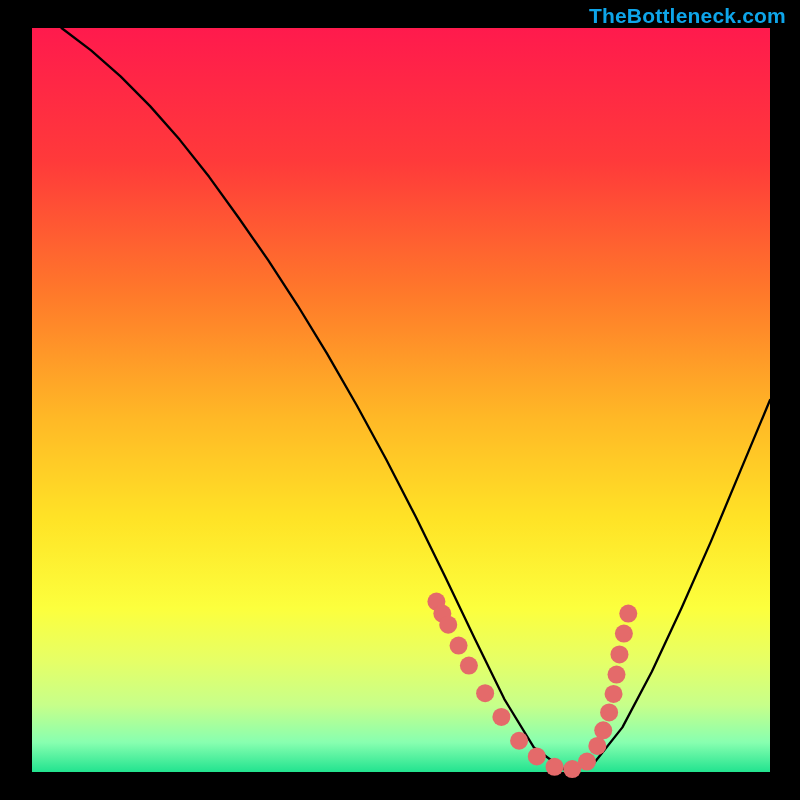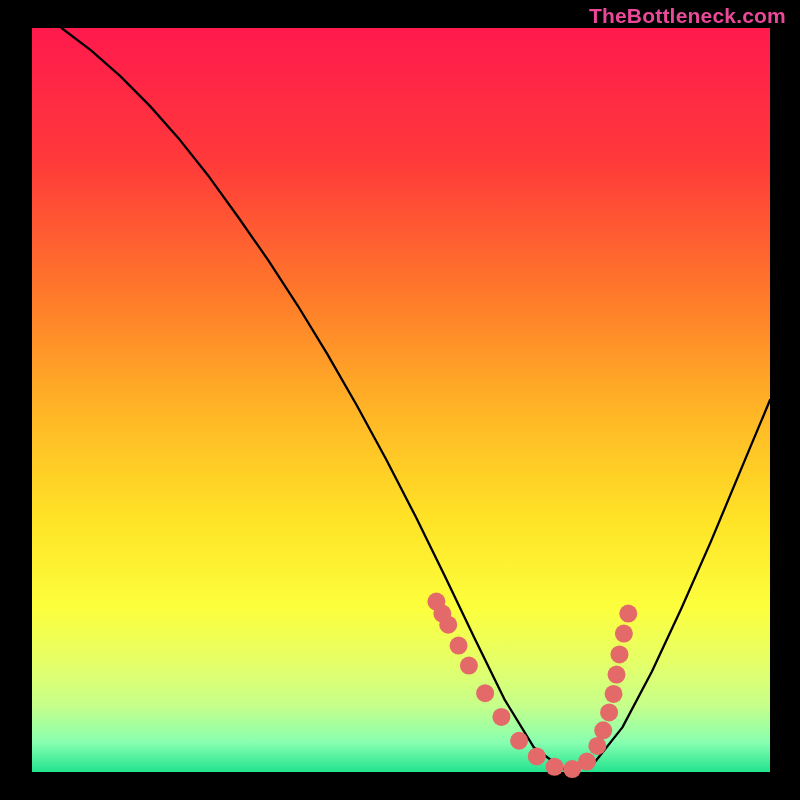--- a/index.html
+++ b/index.html
@@ -15,21 +15,21 @@
     position: relative;
     width: 800px;
     height: 800px;
   }
   .watermark {
     position: absolute;
     top: 4px;
     right: 14px;
     font-size: 21px;
     font-weight: 600;
-    color: #ec4899;
+    color: #0ea5e9;
     letter-spacing: 0.2px;
     z-index: 10;
   }
   svg {
     position: absolute;
     top: 0;
     left: 0;
   }
 </style>
 </head>

